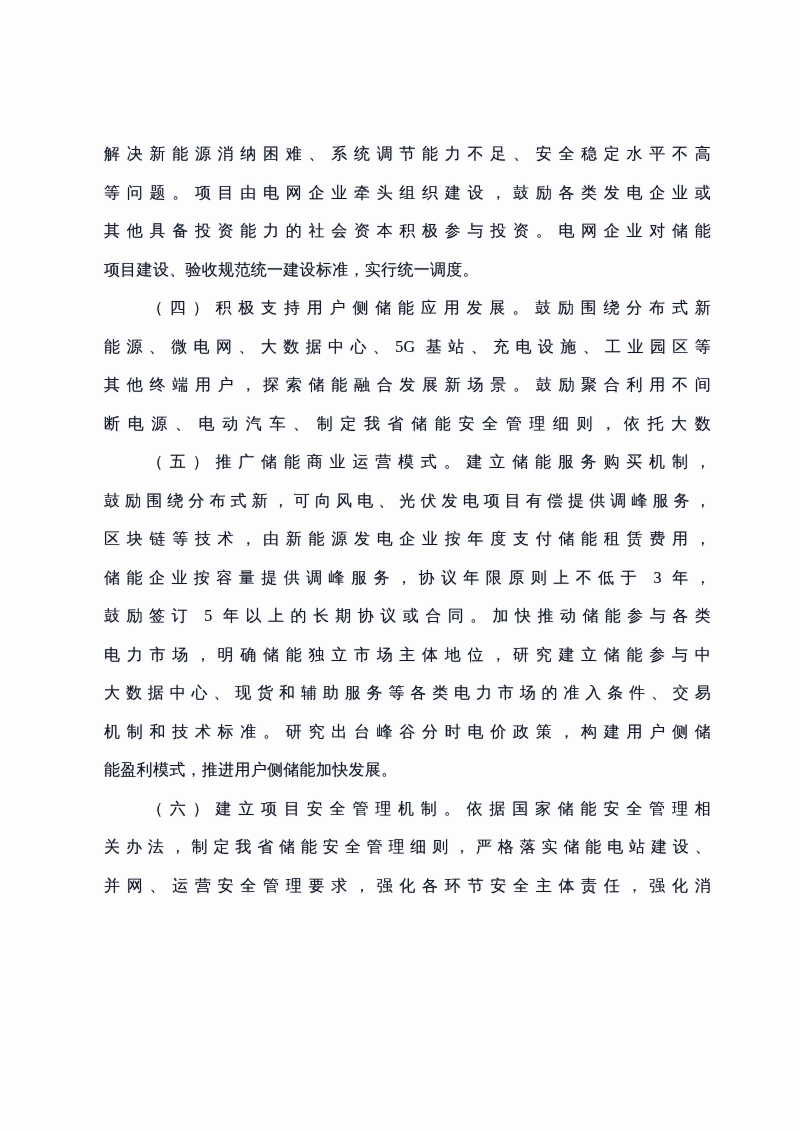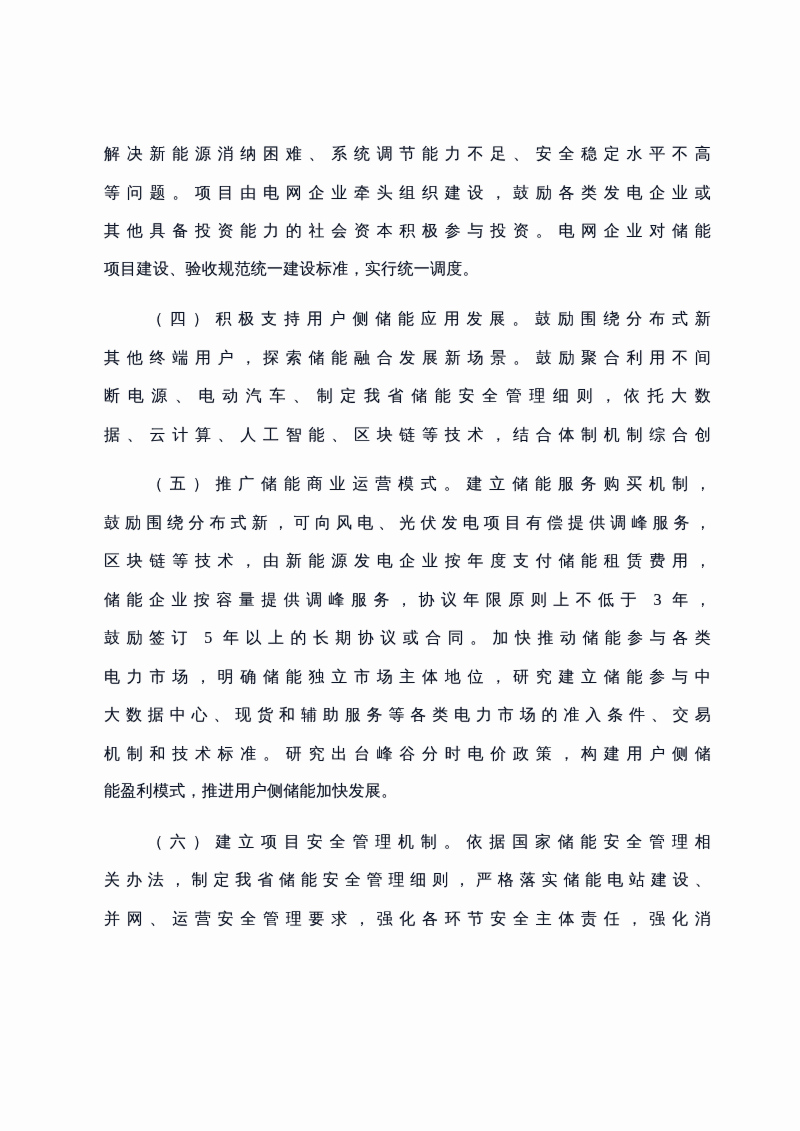--- a/index.html
+++ b/index.html
@@ -28,42 +28,40 @@
     color: #0f172a;
     text-shadow: 0 0 1px rgba(70, 70, 70, 0.55);
     text-align: justify;
     text-align-last: justify;
     text-justify: inter-ideograph;
     letter-spacing: 0.3px;
     overflow: visible;
   }
   .line.indent {
     text-indent: 43px;
-    margin-top: 11px;
   }
   .line.end {
     text-align-last: left;
-    font-family: Liberation Mono, monospace;
   }
 </style>
 </head>
 <body>
 
 <div class="page">
   <div class="textblock">
 
     <div class="line">解决新能源消纳困难、系统调节能力不足、安全稳定水平不高</div>
     <div class="line">等问题。项目由电网企业牵头组织建设，鼓励各类发电企业或</div>
     <div class="line">其他具备投资能力的社会资本积极参与投资。电网企业对储能</div>
     <div class="line end">项目建设、验收规范统一建设标准，实行统一调度。</div>
 
     <div class="line indent">（四）积极支持用户侧储能应用发展。鼓励围绕分布式新</div>
+    <div class="line">能源、微电网、大数据中心、5G 基站、充电设施、工业园区等</div>
     <div class="line">其他终端用户，探索储能融合发展新场景。鼓励聚合利用不间</div>
     <div class="line">断电源、电动汽车、制定我省储能安全管理细则，依托大数</div>
-    <div class="line">据、云计算、人工智能、区块链等技术，结合体制机制综合创</div>
 
     <div class="line indent">（五）推广储能商业运营模式。建立储能服务购买机制，</div>
     <div class="line">鼓励围绕分布式新，可向风电、光伏发电项目有偿提供调峰服务，</div>
     <div class="line">区块链等技术，由新能源发电企业按年度支付储能租赁费用，</div>
     <div class="line">储能企业按容量提供调峰服务，协议年限原则上不低于 3 年，</div>
     <div class="line">鼓励签订 5 年以上的长期协议或合同。加快推动储能参与各类</div>
     <div class="line">电力市场，明确储能独立市场主体地位，研究建立储能参与中</div>
     <div class="line">大数据中心、现货和辅助服务等各类电力市场的准入条件、交易</div>
     <div class="line">机制和技术标准。研究出台峰谷分时电价政策，构建用户侧储</div>
     <div class="line end">能盈利模式，推进用户侧储能加快发展。</div>

